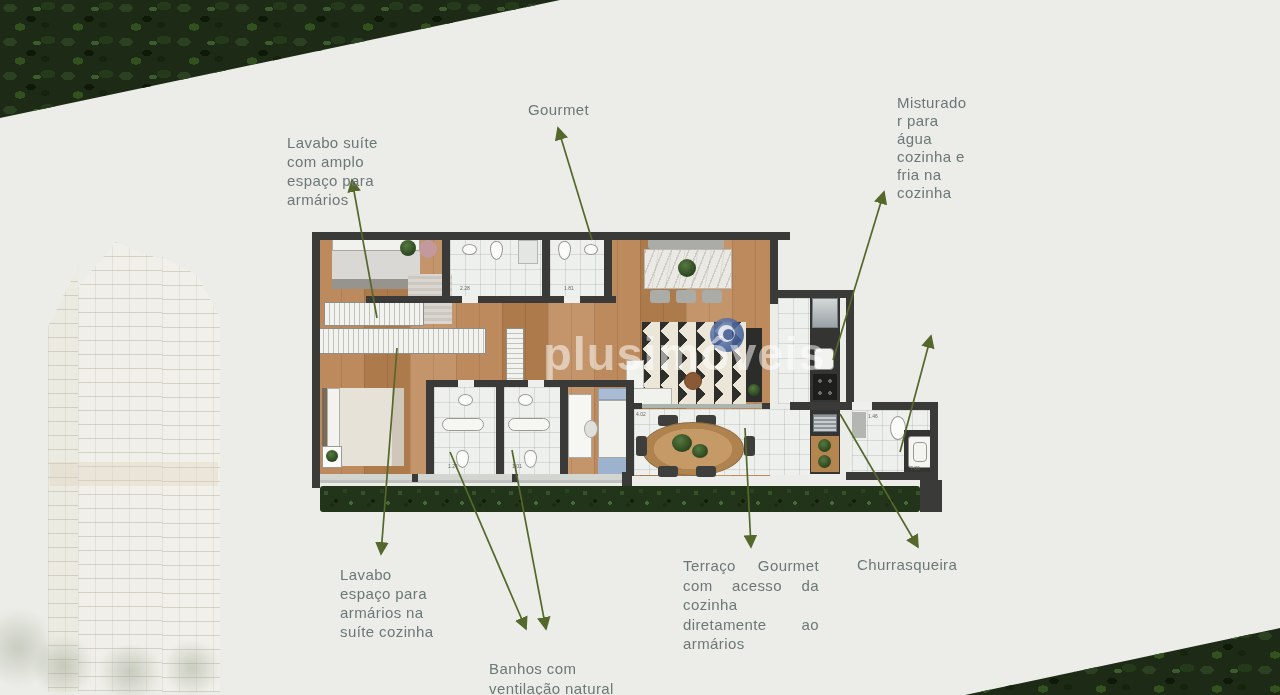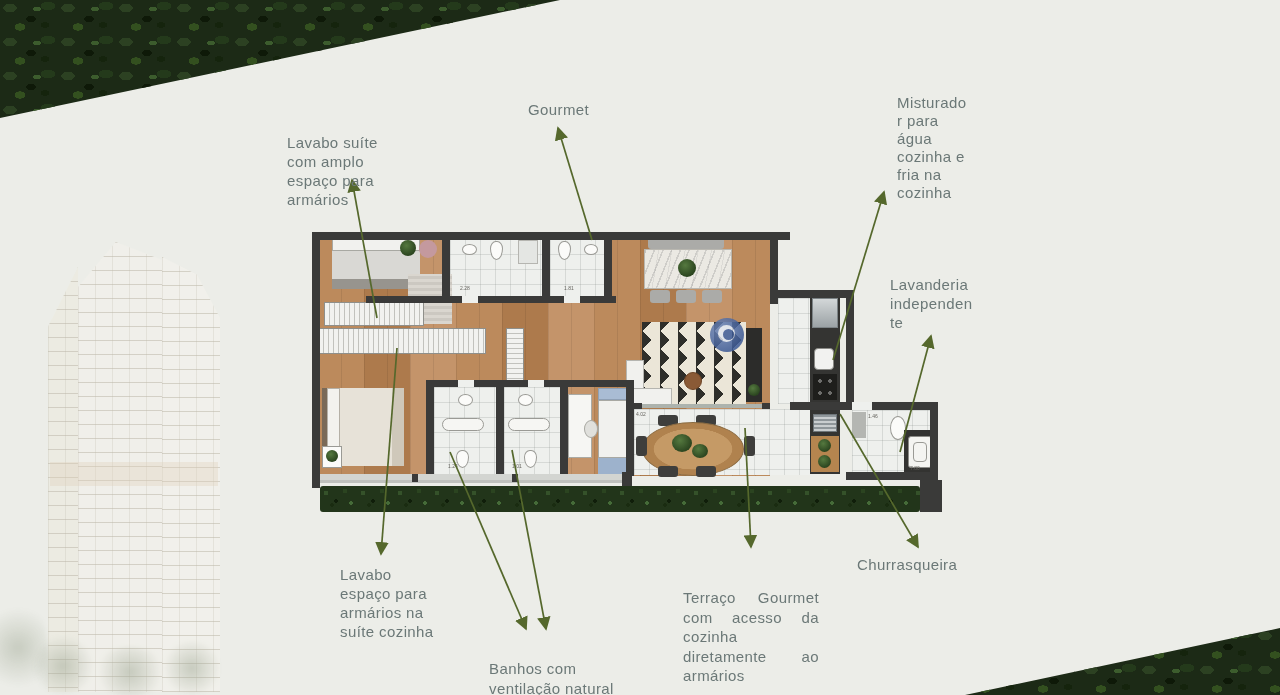--- a/index.html
+++ b/index.html
@@ -225,20 +225,21 @@
     <span class="dim" style="left:556px;top:186px;">1.46</span>
     <span class="dim" style="left:598px;top:238px;">7.80</span>
     <span class="dim" style="left:324px;top:184px;">4.02</span>
   </div>
 
   <div class="a" style="left:710px;top:318px;width:34px;height:34px;border-radius:50%;
               background:radial-gradient(circle at 35% 35%,#7189b8,#3d5a96 70%);opacity:.85;">
     <div class="a" style="left:8px;top:7px;width:17px;height:17px;border-radius:50%;background:rgba(255,255,255,.8);"></div>
     <div class="a" style="left:13px;top:11px;width:11px;height:11px;border-radius:50%;background:#3d5a96;"></div>
   </div>
+  <div class="wm-text" style="left:543px;top:326px;">plusimóveis</div>
 
   <svg class="arrows" width="1280" height="695" viewBox="0 0 1280 695">
     <defs>
       <marker id="ah" markerWidth="9" markerHeight="8" refX="7" refY="4" orient="auto">
         <path d="M0,0 L8,4 L0,8 z" fill="#55682c"></path>
       </marker>
     </defs>
     <line x1="592" y1="240" x2="558" y2="128" stroke="#55682c" stroke-width="1.7" marker-end="url(#ah)"></line>
     <line x1="377" y1="318" x2="352" y2="180" stroke="#55682c" stroke-width="1.7" marker-end="url(#ah)"></line>
     <line x1="833" y1="360" x2="884" y2="192" stroke="#55682c" stroke-width="1.7" marker-end="url(#ah)"></line>
@@ -263,39 +264,34 @@
 
   <div class="lbl" style="left:897px;top:94px;line-height:18px;">
     <div>Misturado</div>
     <div>r para</div>
     <div>água</div>
     <div>cozinha e</div>
     <div>fria na</div>
     <div>cozinha</div>
   </div>
 
-  <div class="lbl" style="left:890px;top:275px;">
-    <div>Lavanderia</div>
-    <div>independen</div>
-    <div>te</div>
-  </div>
 
   <div class="lbl" style="left:340px;top:565px;">
     <div>Lavabo</div>
     <div>espaço para</div>
     <div>armários na</div>
     <div>suíte cozinha</div>
   </div>
 
   <div class="lbl" style="left:489px;top:659px;line-height:20px;">
     <div>Banhos com</div>
     <div>ventilação natural</div>
   </div>
 
-  <div class="lbl just" style="left:683px;top:588px;line-height:19.5px;">
+  <div class="lbl just" style="left:683px;top:556px;line-height:19.5px;">
     <div class="sp">Terraço Gourmet</div>
     <div class="sp">com acesso da</div>
     <div>cozinha</div>
     <div class="sp">diretamente ao</div>
     <div>armários</div>
   </div>
 
   <div class="lbl" style="left:857px;top:555px;">
     <div>Churrasqueira</div>
   </div>

